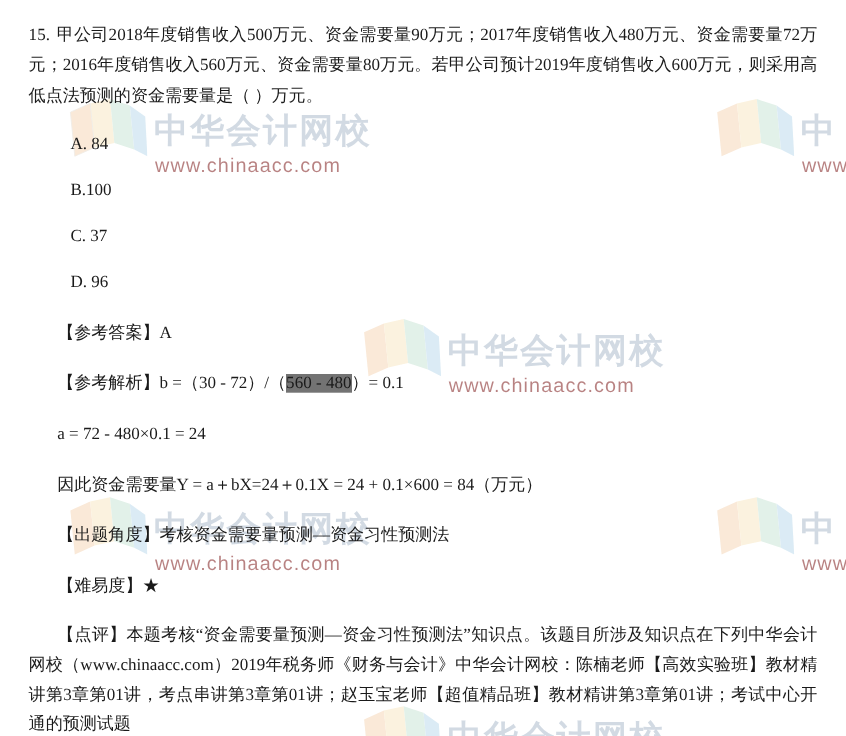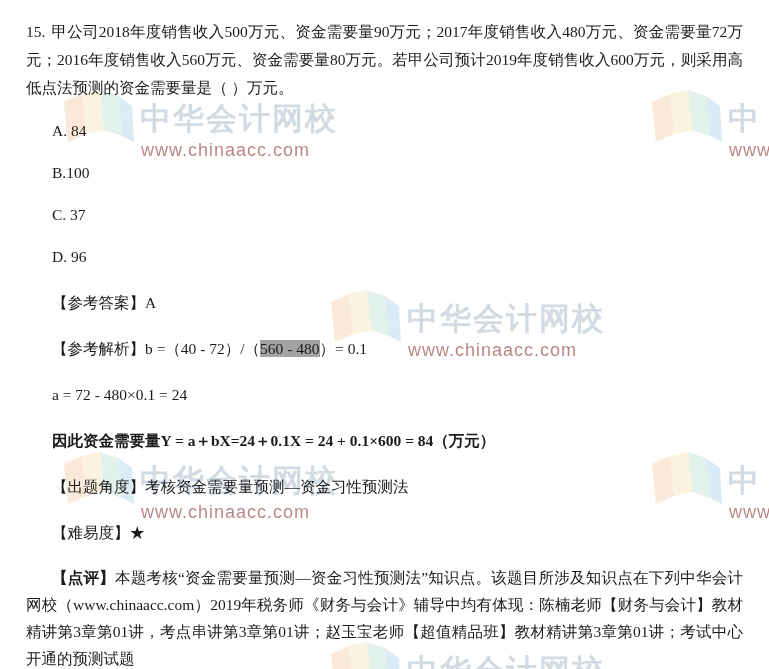--- a/index.html
+++ b/index.html
@@ -58,45 +58,45 @@
     text-indent: 0;
     margin: 4px 0 4px 0;
     text-align: justify;
   }
   .q-stem .num {
     margin-right: 2px;
   }
   .opt {
     font-size: 15.5px;
     line-height: 26px;
-    margin: 16px 0 0 26px;
+    margin: 16px 0 0 38px;
   }
   .blk {
     font-size: 15.5px;
     line-height: 26px;
     margin: 20px 0 0 26px;
   }
   .blk.tight {
   }
   .para {
     font-size: 15.5px;
     line-height: 27px;
     margin: 18px 0 0 0;
     text-align: justify;
     text-indent: 26px;
   }
   .para.cont {
     text-indent: 0;
     margin-top: 0;
   }
   .bold {
-    font-weight: bold;
+    font-weight: normal;
   }
   .hl {
-    background: #a3a3a3;
+    background: #737373;
   }
   .star {
     letter-spacing: 0;
   }
 </style>
 </head>
 <body>
 
 <div class="wm" style="left:60px; top:88px;">
   <svg class="wm-books" width="74" height="56" viewBox="0 0 74 56">
@@ -186,34 +186,34 @@
   <div class="opt">A. 84</div>
   <div class="opt">B.100</div>
   <div class="opt">C. 37</div>
   <div class="opt">D. 96</div>
 
   <div class="blk">
     <span>【参考答案】</span><span>A</span>
   </div>
 
   <div class="blk">
-    <span>【参考解析】</span><span>b =（40 - 72）/（</span><span class="hl">560 - 480</span><span>）= 0.1</span>
+    <span>【参考解析】</span><span>b =（30 - 72）/（</span><span class="hl">560 - 480</span><span>）= 0.1</span>
   </div>
 
   <div class="blk tight">a = 72 - 480×0.1 = 24</div>
 
   <div class="blk tight bold">因此资金需要量Y = a＋bX=24＋0.1X = 24 + 0.1×600 = 84（万元）</div>
 
   <div class="blk">
     <span>【出题角度】</span><span>考核资金需要量预测—资金习性预测法</span>
   </div>
 
   <div class="blk">
     <span>【难易度】</span><span class="star">★</span>
   </div>
 
   <p class="para">
-    <span class="bold">【点评】</span><span>本题考核“资金需要量预测—资金习性预测法”知识点。该题目所涉及知识点在下列中华会计网校（www.chinaacc.com）2019年税务师《财务与会计》辅导中均有体现：陈楠老师【财务与会计】教材精讲第3章第01讲，考点串讲第3章第01讲；赵玉宝老师【超值精品班】教材精讲第3章第01讲；考试中心开通的预测试题</span>
+    <span class="bold">【点评】</span><span>本题考核“资金需要量预测—资金习性预测法”知识点。该题目所涉及知识点在下列中华会计网校（www.chinaacc.com）2019年税务师《财务与会计》中华会计网校：陈楠老师【高效实验班】教材精讲第3章第01讲，考点串讲第3章第01讲；赵玉宝老师【超值精品班】教材精讲第3章第01讲；考试中心开通的预测试题</span>
   </p>
 
   <p class="para cont">（三）单选题第4题。陈楠老师2019年《财务与会计·应试指南》第35页知识点、41页单选题第3题；2019年《财务与会计·经典题解》第29页知识点、28页单选题例题2。</p>
 
 </div>
 
 </body></html>

